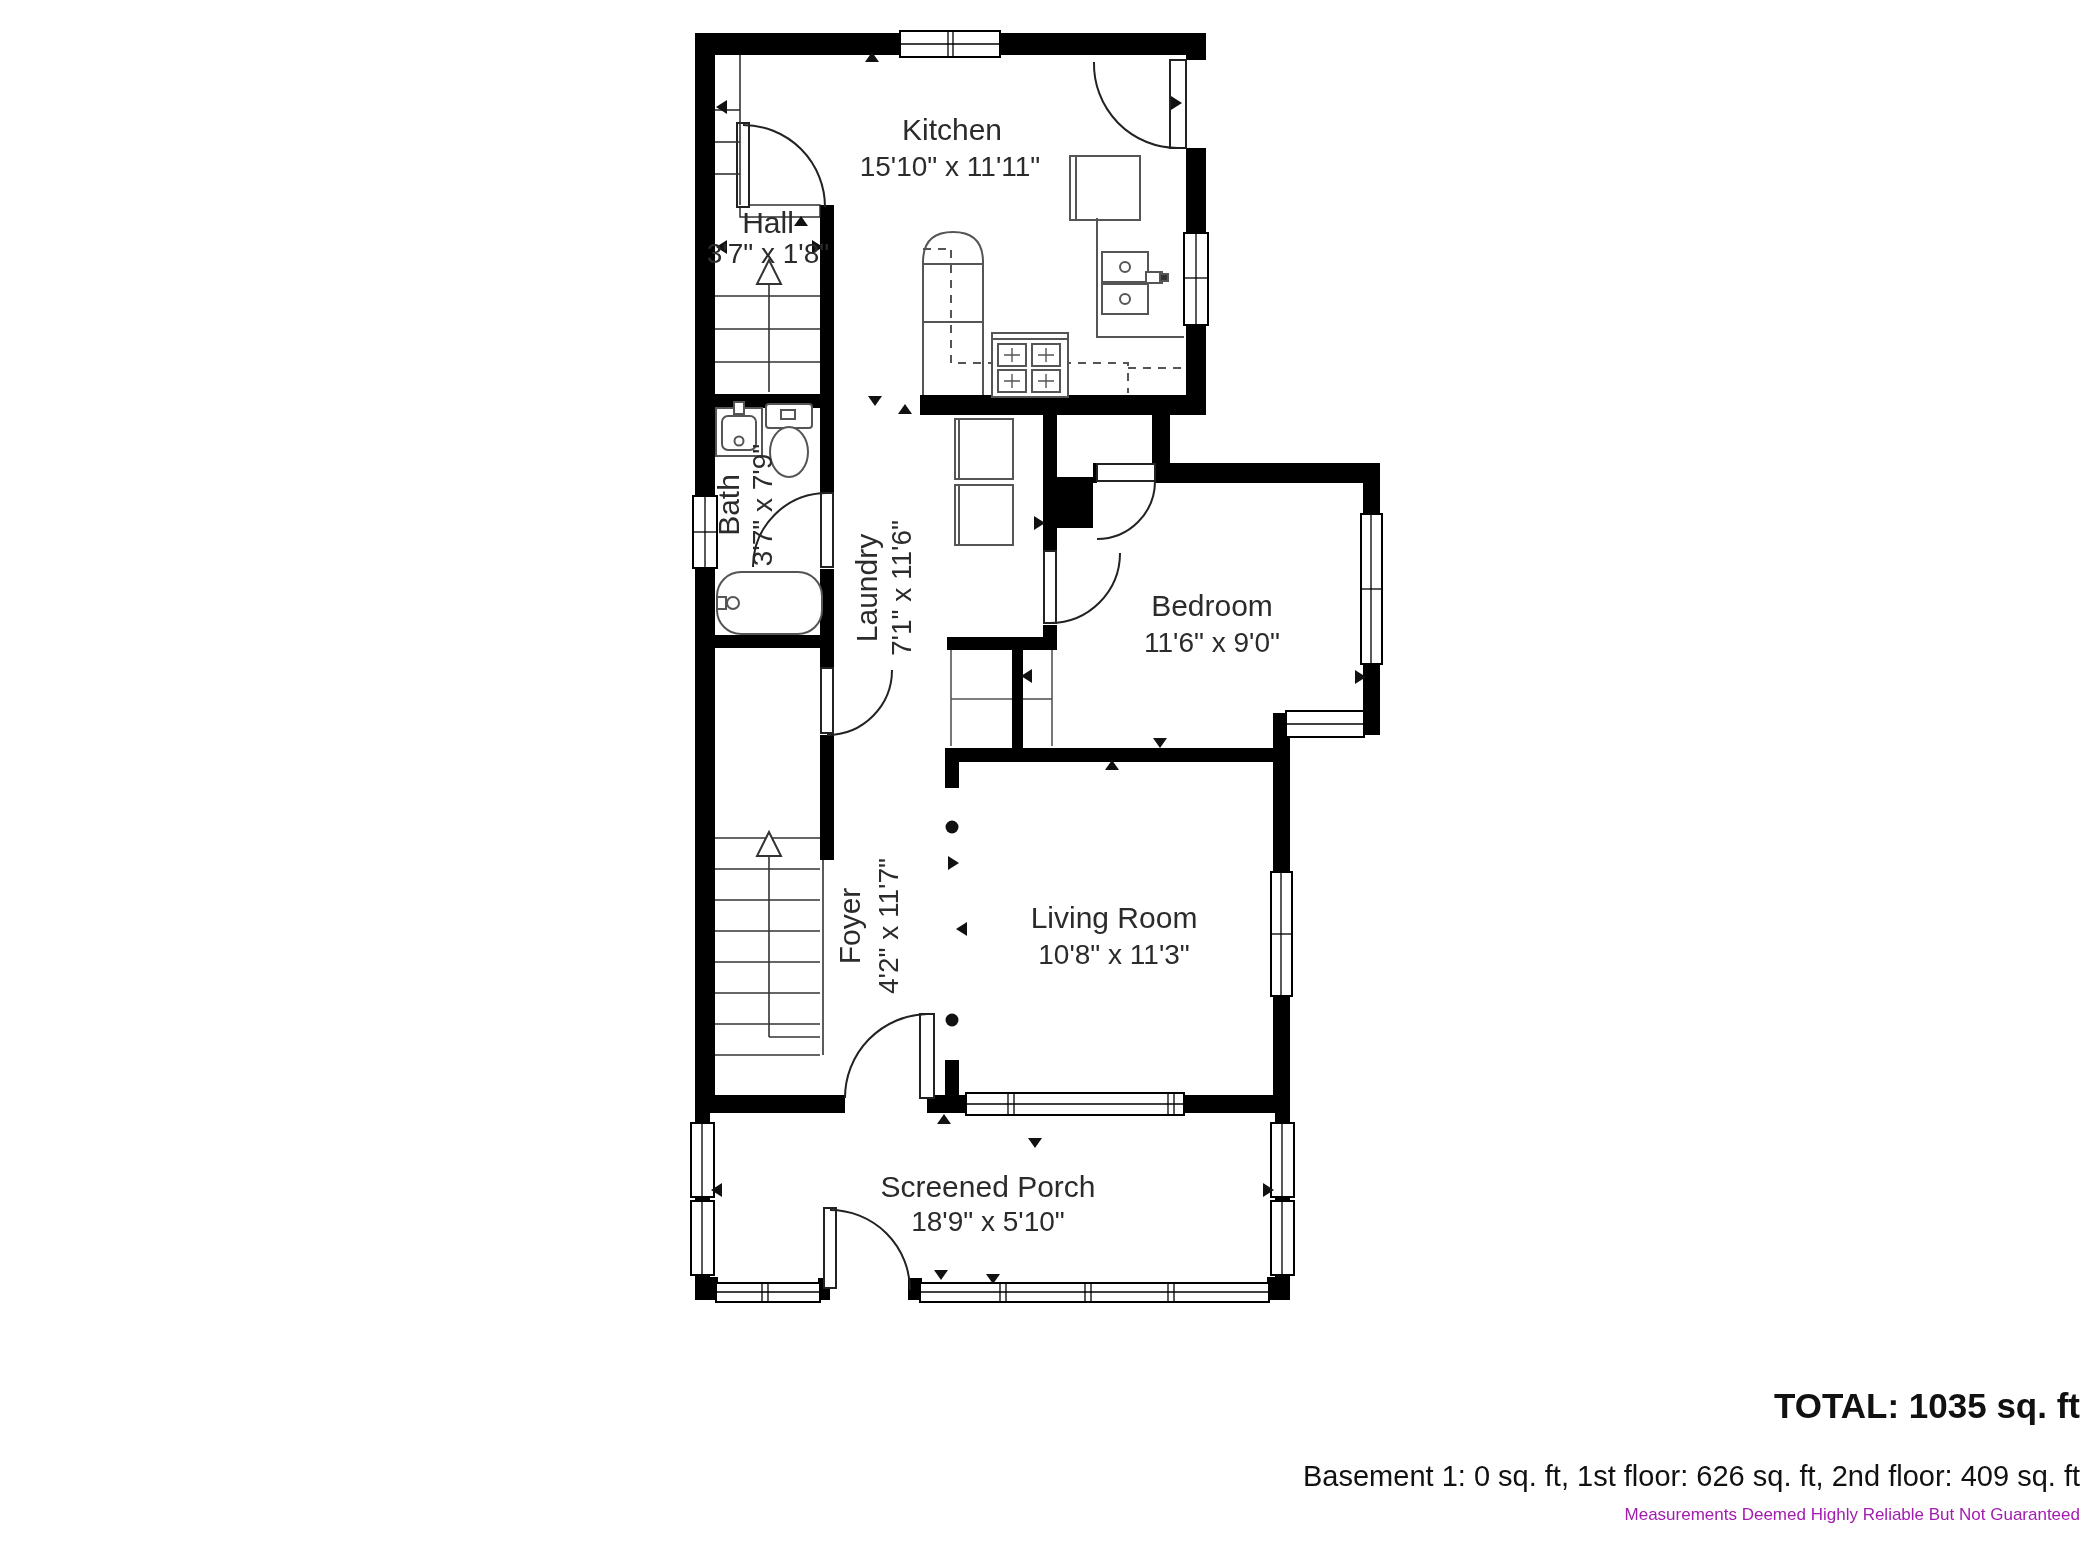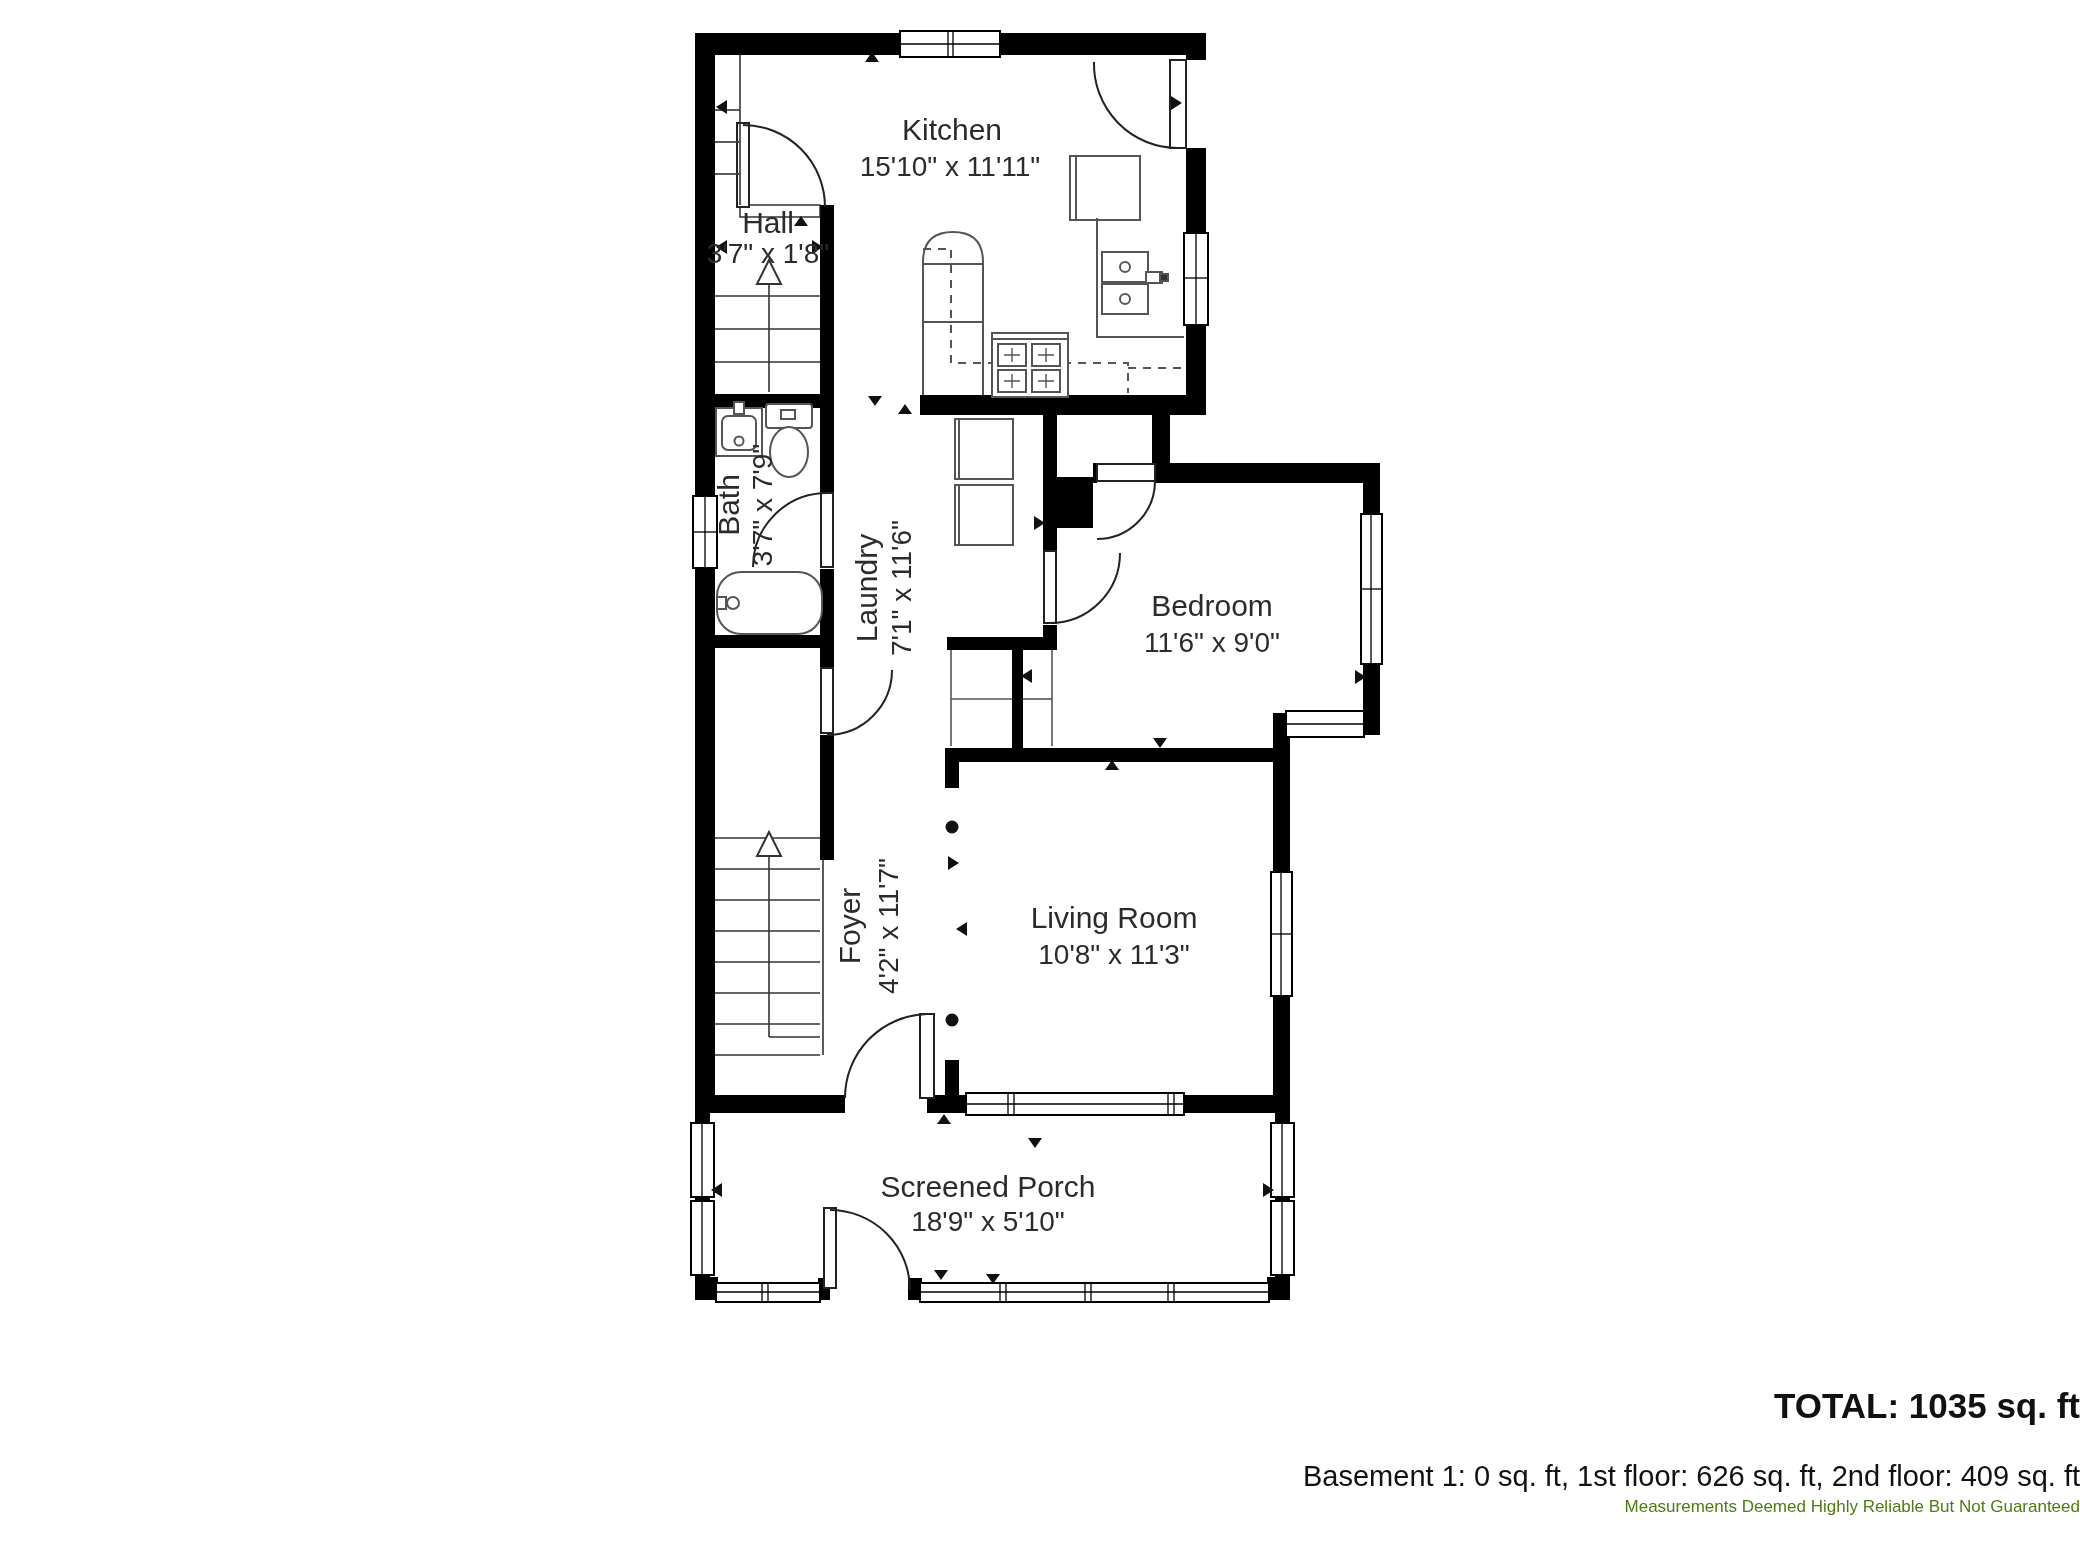--- a/index.html
+++ b/index.html
@@ -8,21 +8,21 @@
     font-family:"Liberation Sans","DejaVu Sans",sans-serif;color:#1a1a1a;
   }
   #plan{position:absolute;left:0;top:0;width:2080px;height:1560px;}
   .room-name{font-size:30px;fill:#2b2b2b;}
   .room-dims{font-size:28px;fill:#2b2b2b;}
   svg text{font-family:"Liberation Sans","DejaVu Sans",sans-serif;}
   .footer{position:absolute;left:0;right:0;top:1386px;text-align:right;color:#111;}
   .footer .total{font-size:35px;font-weight:bold;line-height:40px;}
   .footer .floors{font-size:29px;line-height:36px;margin-top:32px;}
   .footer .excluded{font-size:29px;line-height:35px;}
-  .footer .disclaimer{font-size:17px;line-height:22px;margin-top:2px;color:#4d7c0f;}
+  .footer .disclaimer{font-size:17px;line-height:22px;margin-top:10px;color:#a21caf;}
 </style>
 </head>
 <body>
 
 <svg id="plan" viewBox="0 0 2080 1560" xmlns="http://www.w3.org/2000/svg">
 
   <g fill="#000">
     <rect x="695" y="33" width="511" height="22"></rect>
     <rect x="695" y="33" width="20" height="1080"></rect>
     <rect x="1186" y="33" width="20" height="382"></rect>

